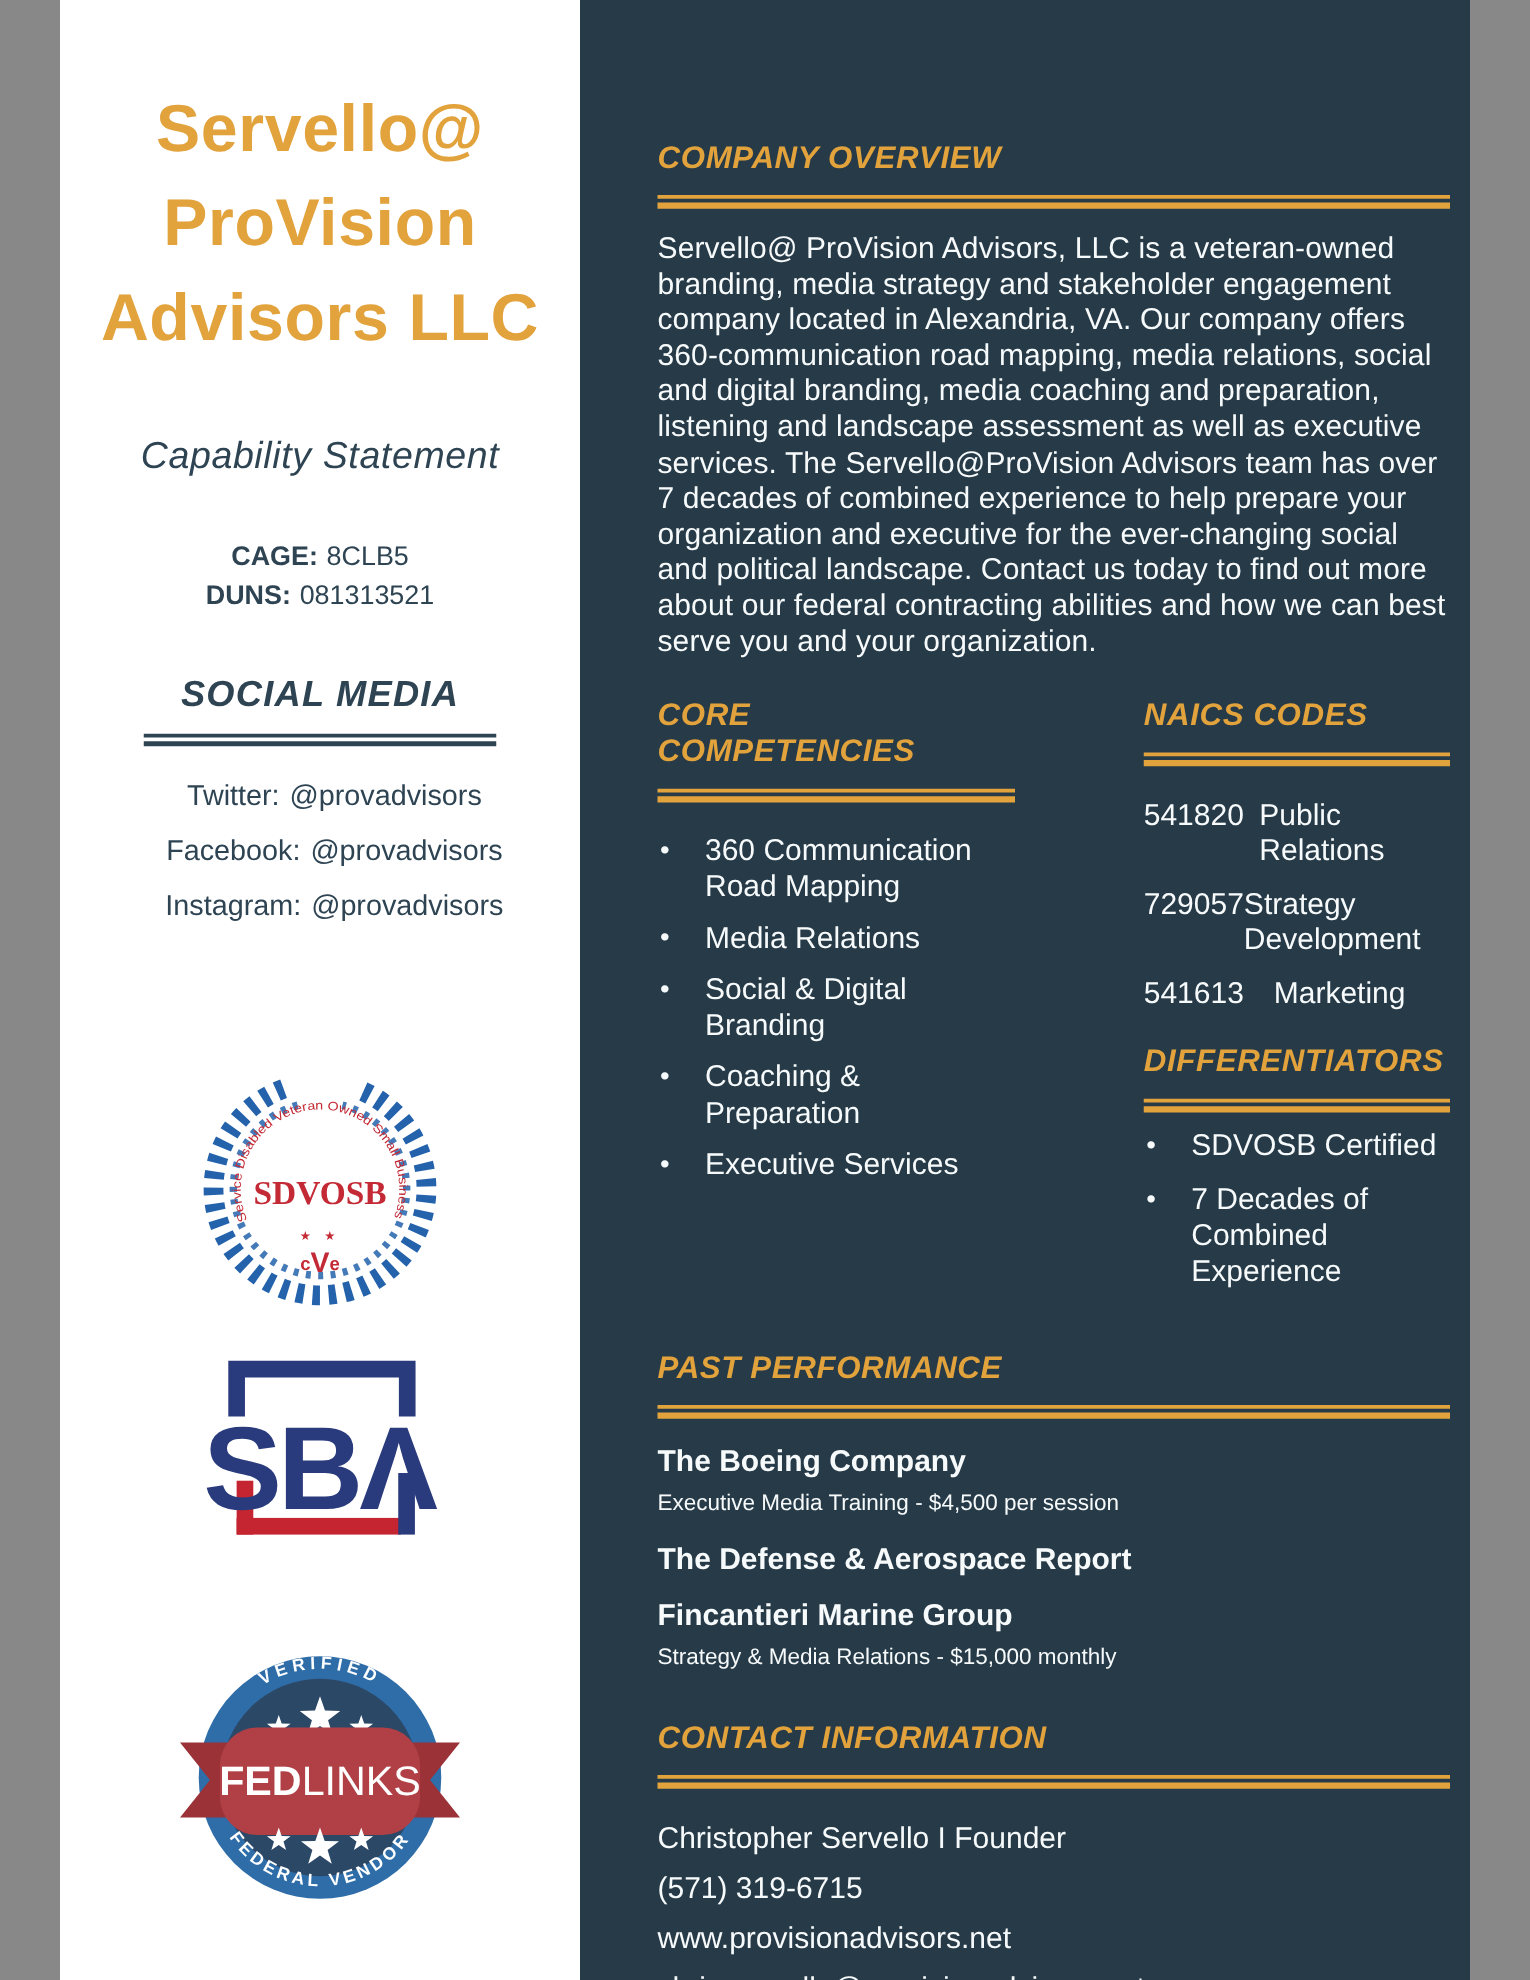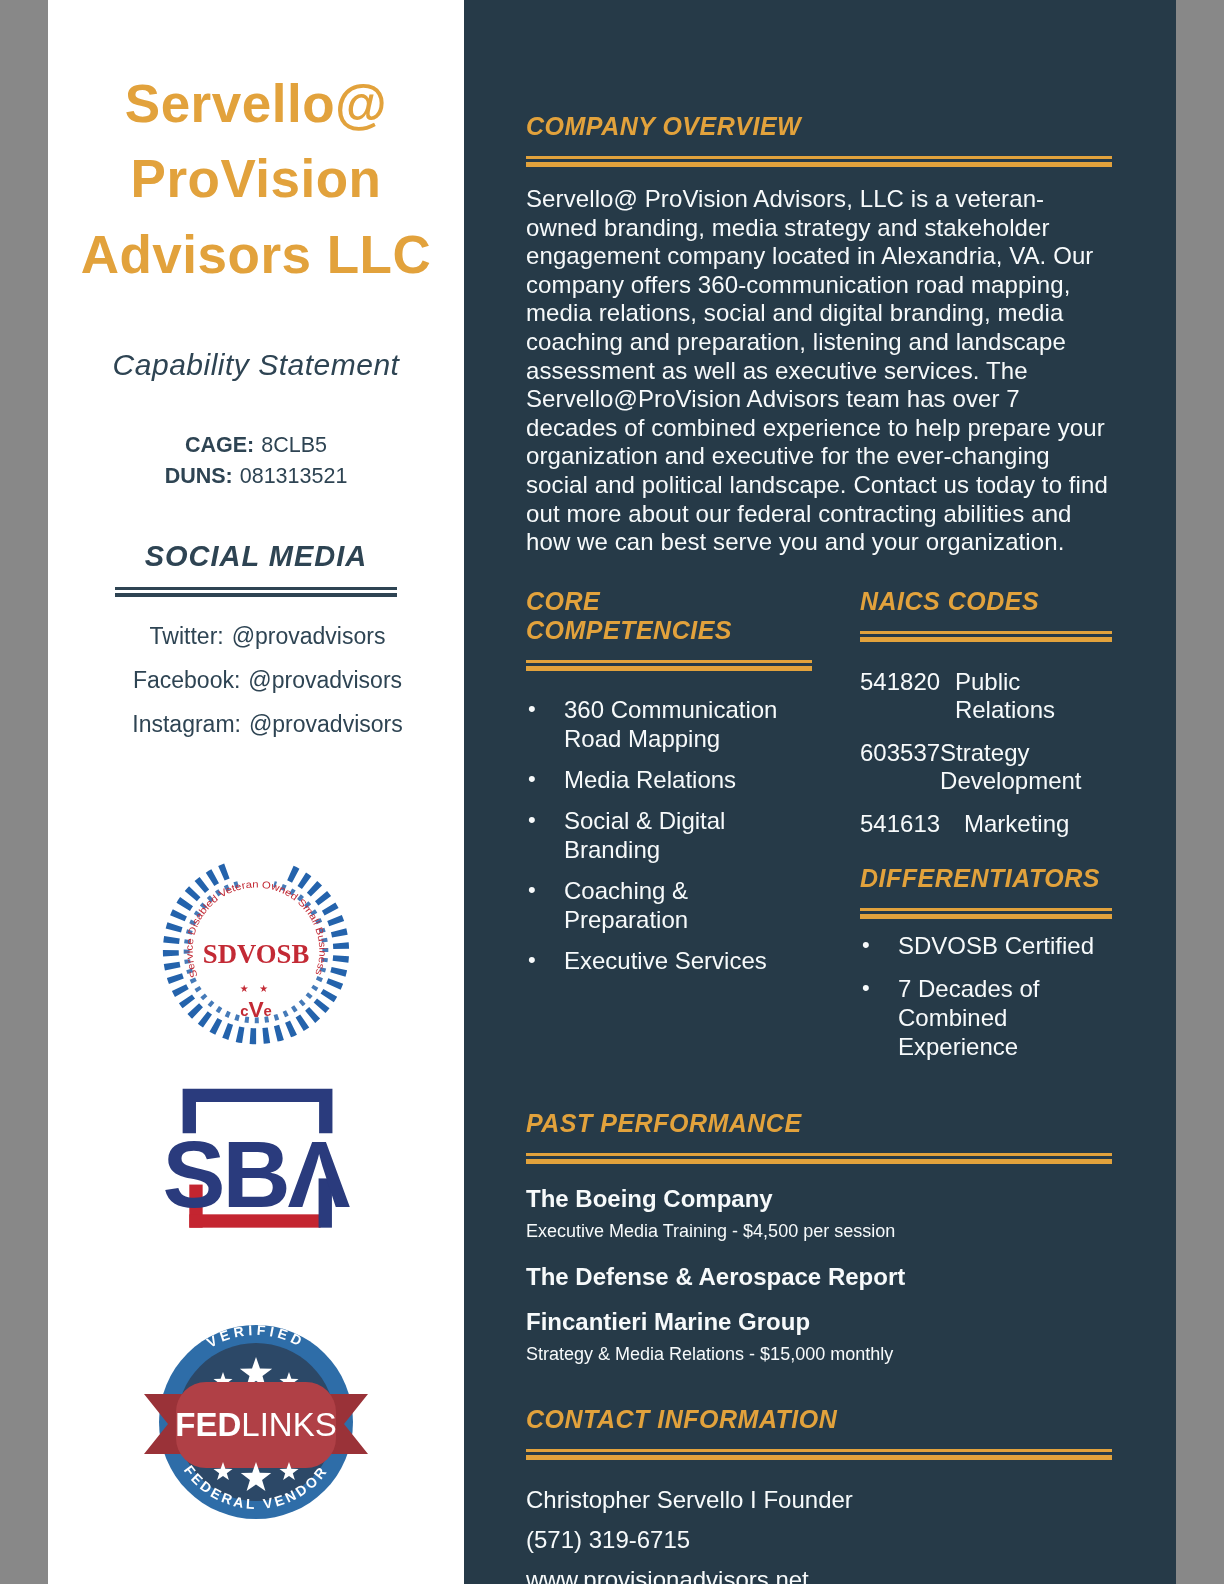--- a/index.html
+++ b/index.html
@@ -65,21 +65,21 @@
   }
   .rule-gold{
     margin-top:15px;height:11px;
     border-top:3px solid var(--gold);border-bottom:5px solid var(--gold);
   }
   .overview-body{
     margin-top:18px;font-size:24px;line-height:28.6px;color:var(--white-text);
     letter-spacing:.1px;
   }
   .two-col{
-    margin-top:30px;display:grid;grid-template-columns:286px 1fr;column-gap:48px;
+    margin-top:30px;display:grid;grid-template-columns:286px 1fr;column-gap:103px;
   }
   .bullet-list{list-style:none;margin-top:24px;}
   .bullet-list li{
     position:relative;padding-left:38px;font-size:24px;line-height:29px;
     margin-bottom:12px;
   }
   .bullet-list li::before{
     content:"\2022";position:absolute;left:2px;top:-1px;font-size:22px;
   }
   .naics-list{margin-top:26px;}
@@ -220,21 +220,21 @@
 
       <div>
         <h2 class="sec-heading">NAICS CODES</h2>
         <div class="rule-gold"></div>
         <div class="naics-list">
           <div class="naics-row">
             <span class="code">541820</span>
             <span>Public Relations</span>
           </div>
           <div class="naics-row">
-            <span class="code">603537</span>
+            <span class="code">729057</span>
             <span>Strategy Development</span>
           </div>
           <div class="naics-row">
             <span class="code">541613</span>
             <span>Marketing</span>
           </div>
         </div>
 
         <h2 class="sec-heading diff-heading">DIFFERENTIATORS</h2>
         <div class="rule-gold"></div>

